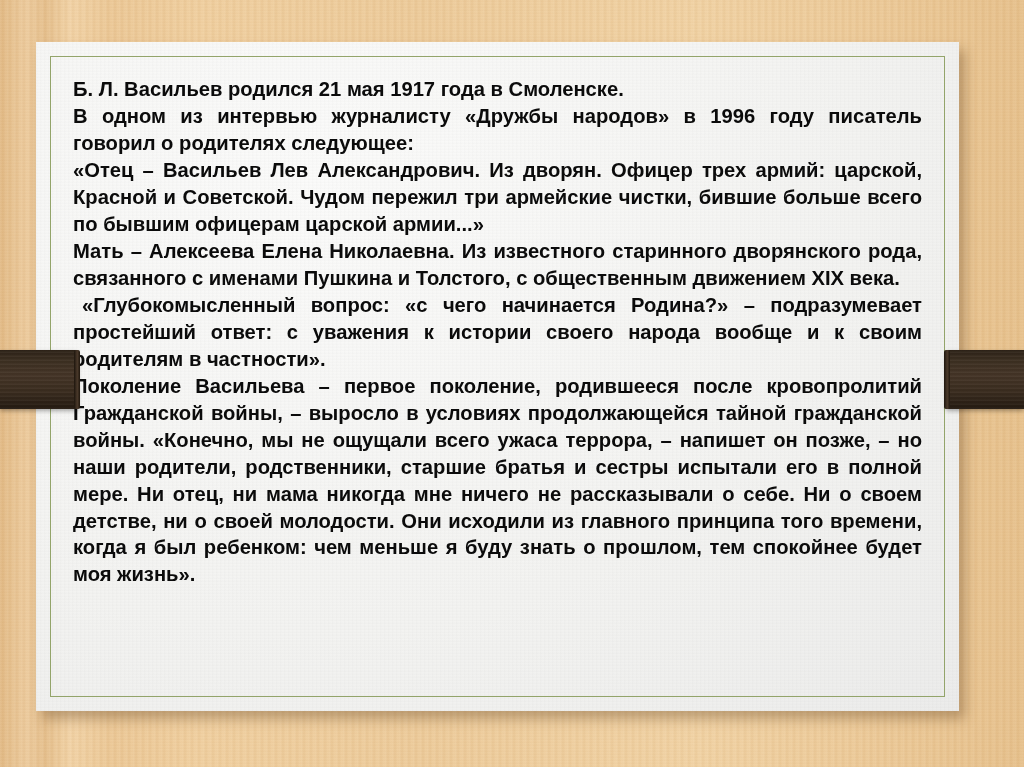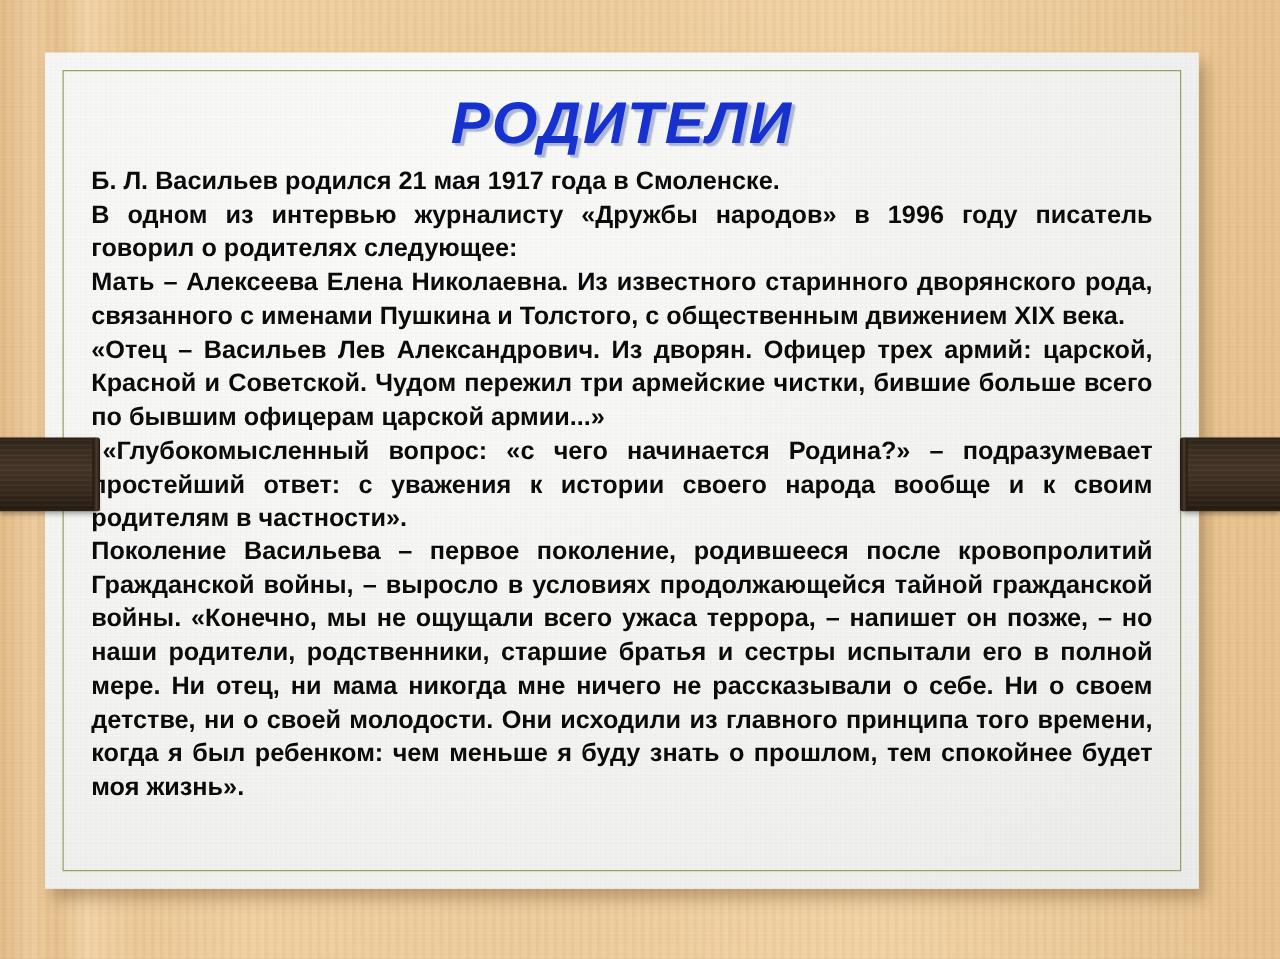--- a/index.html
+++ b/index.html
@@ -183,27 +183,26 @@
   #ribbon-cap-right { right: 74px; }
 </style>
 </head>
 <body>
 
 <div id="slide-backdrop"></div>
 
 <div id="content-card">
   <div id="card-inner-frame">
 
-    <h1 id="slide-title">РОДИТЕЛИ</h1>
 
     <div id="body-text">
       <p>Б. Л. Васильев родился 21 мая 1917 года в Смоленске.</p>
       <p>В одном из интервью журналисту «Дружбы народов» в 1996 году писатель говорил о родителях следующее:</p>
+      <p>«Отец – Васильев  Лев Александрович. Из дворян. Офицер трех армий: царской, Красной и Советской. Чудом пережил три армейские чистки, бившие больше всего по бывшим офицерам царской армии...»</p>
       <p>Мать – Алексеева Елена Николаевна. Из известного старинного дворянского рода, связанного с именами Пушкина и Толстого, с общественным движением XIX века.</p>
-      <p>«Отец – Васильев  Лев Александрович. Из дворян. Офицер трех армий: царской, Красной и Советской. Чудом пережил три армейские чистки, бившие больше всего по бывшим офицерам царской армии...»</p>
       <p class="indented">«Глубокомысленный вопрос: «с чего начинается Родина?» – подразумевает простейший ответ: с уважения к истории своего народа вообще и к своим родителям в частности».</p>
       <p>Поколение Васильева – первое поколение, родившееся после кровопролитий Гражданской войны, – выросло в условиях продолжающейся тайной гражданской войны. «Конечно, мы не ощущали всего ужаса террора, – напишет он позже, – но наши родители, родственники, старшие братья и сестры испытали его в полной мере. Ни отец, ни мама никогда мне ничего не рассказывали о себе. Ни о своем детстве, ни о своей молодости. Они исходили из главного принципа того времени, когда я был ребенком: чем меньше я буду знать о прошлом, тем спокойнее будет моя жизнь».</p>
     </div>
 
   </div>
 </div>
 
 <div class="ribbon-bar" id="ribbon-bar-left"></div>
 <div class="ribbon-cap" id="ribbon-cap-left"></div>
 <div class="ribbon-bar" id="ribbon-bar-right"></div>

